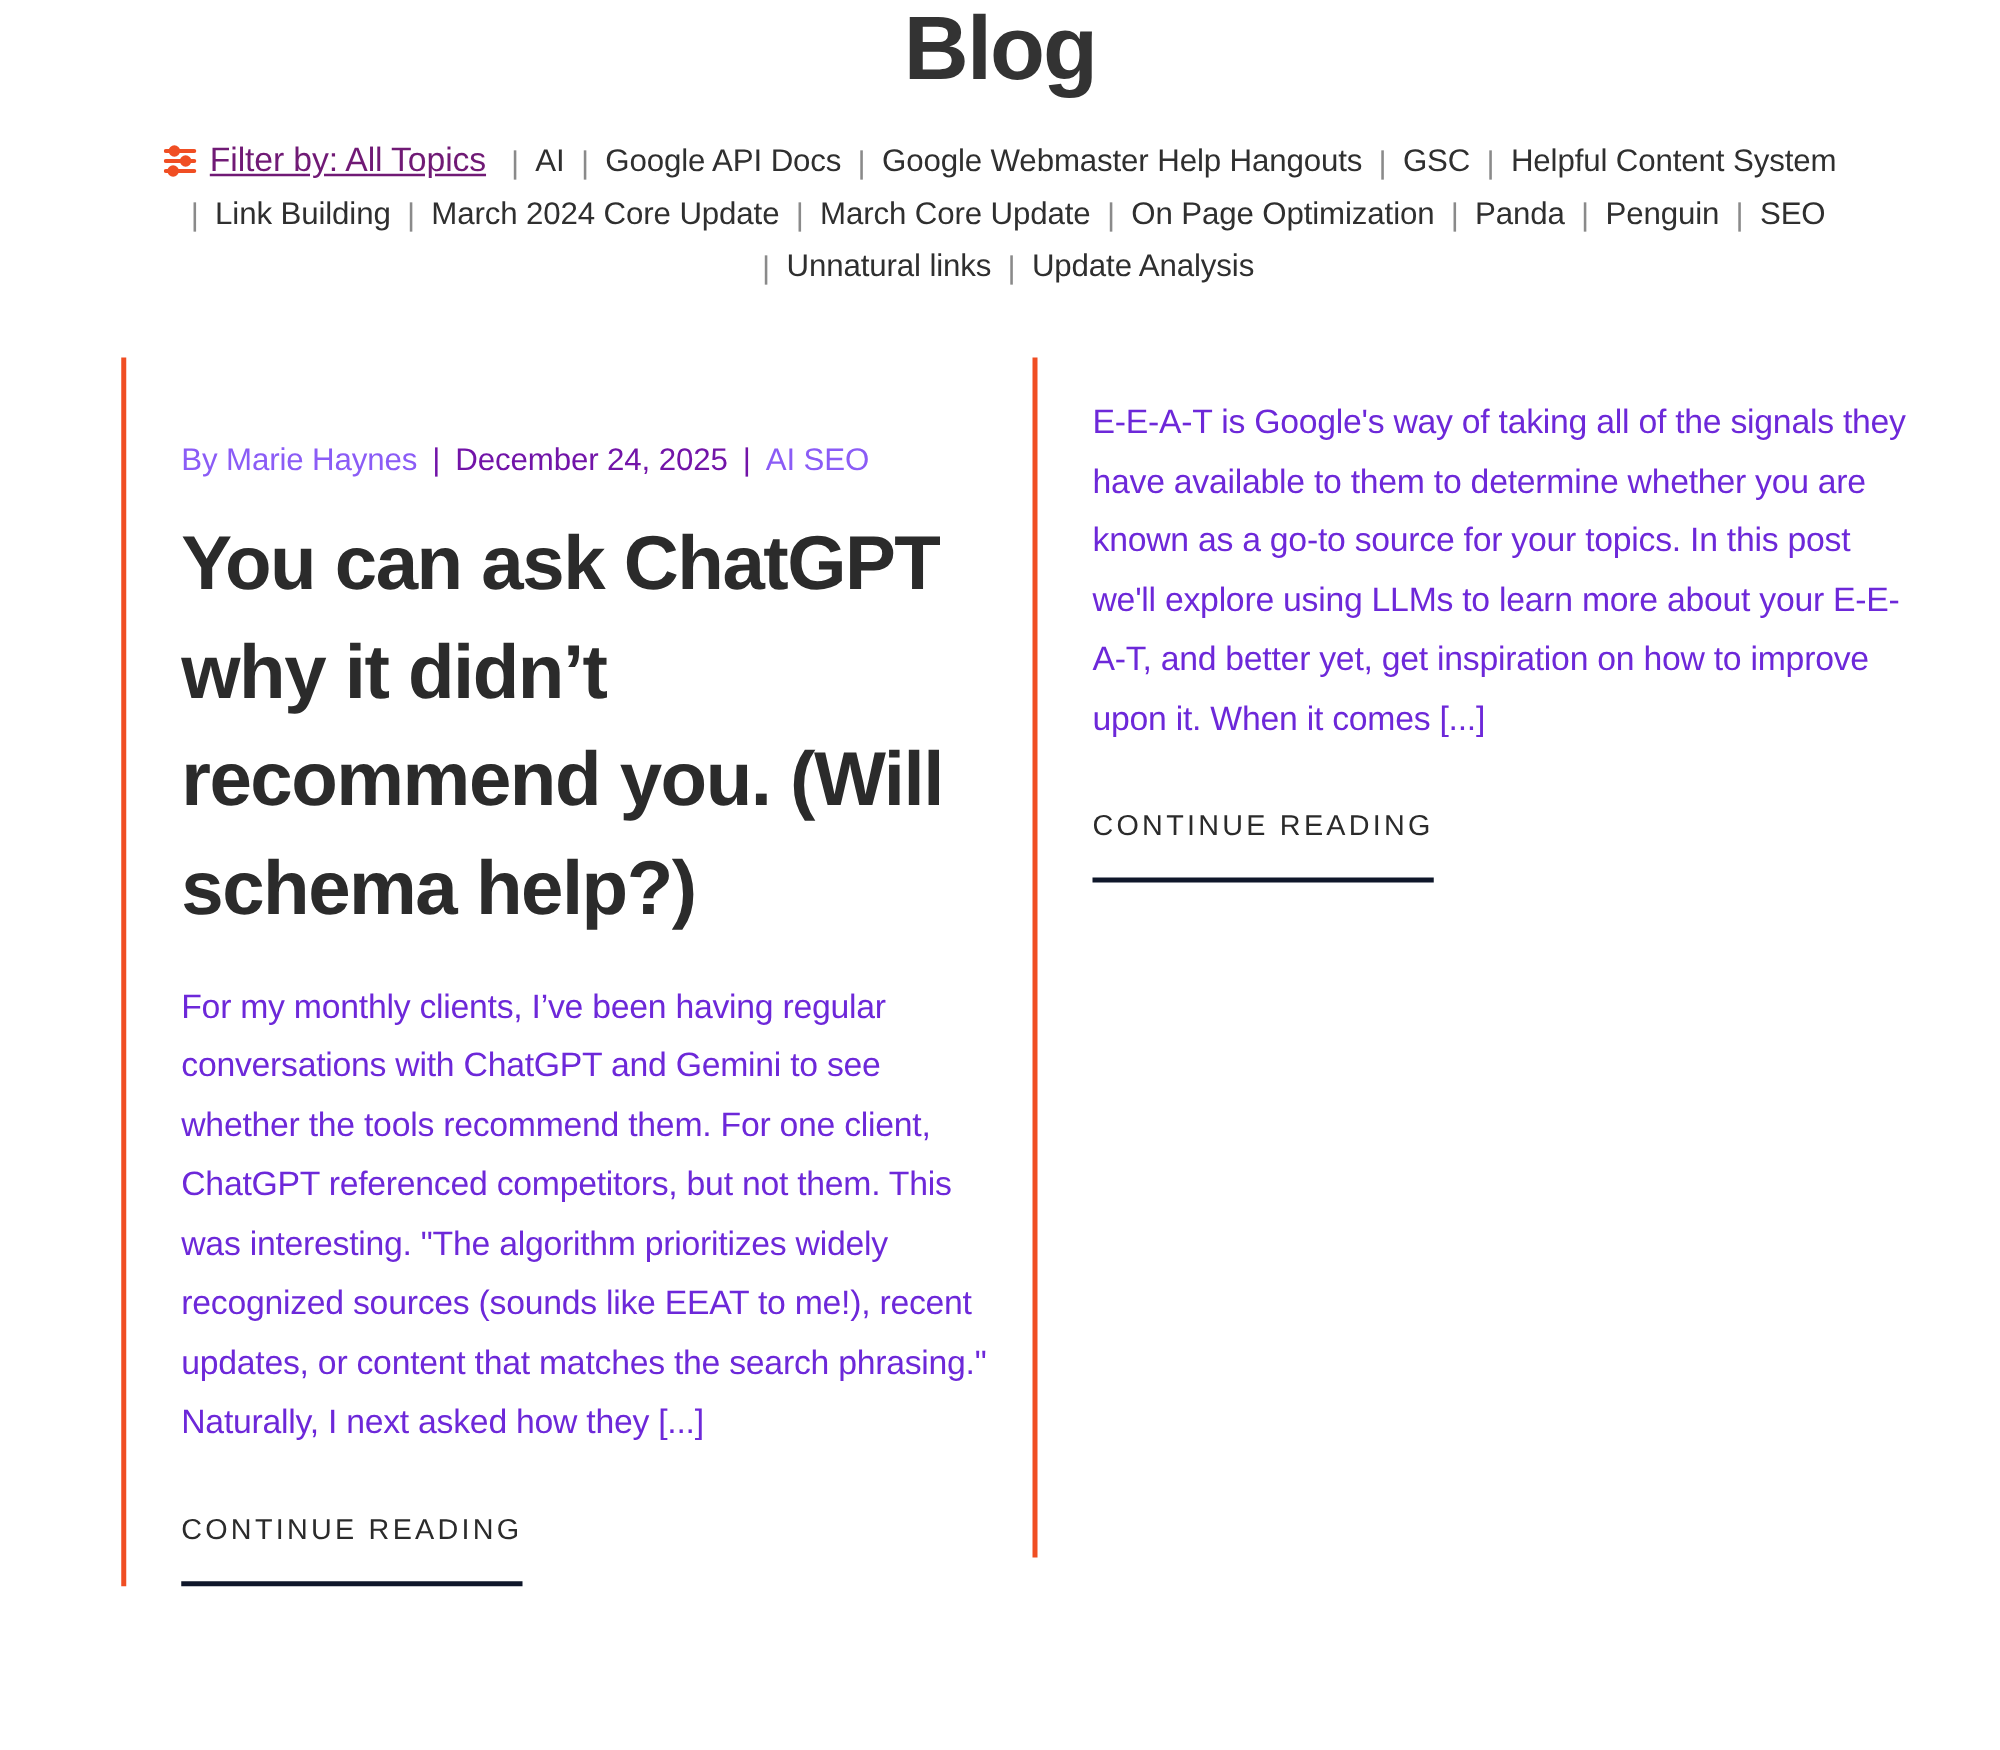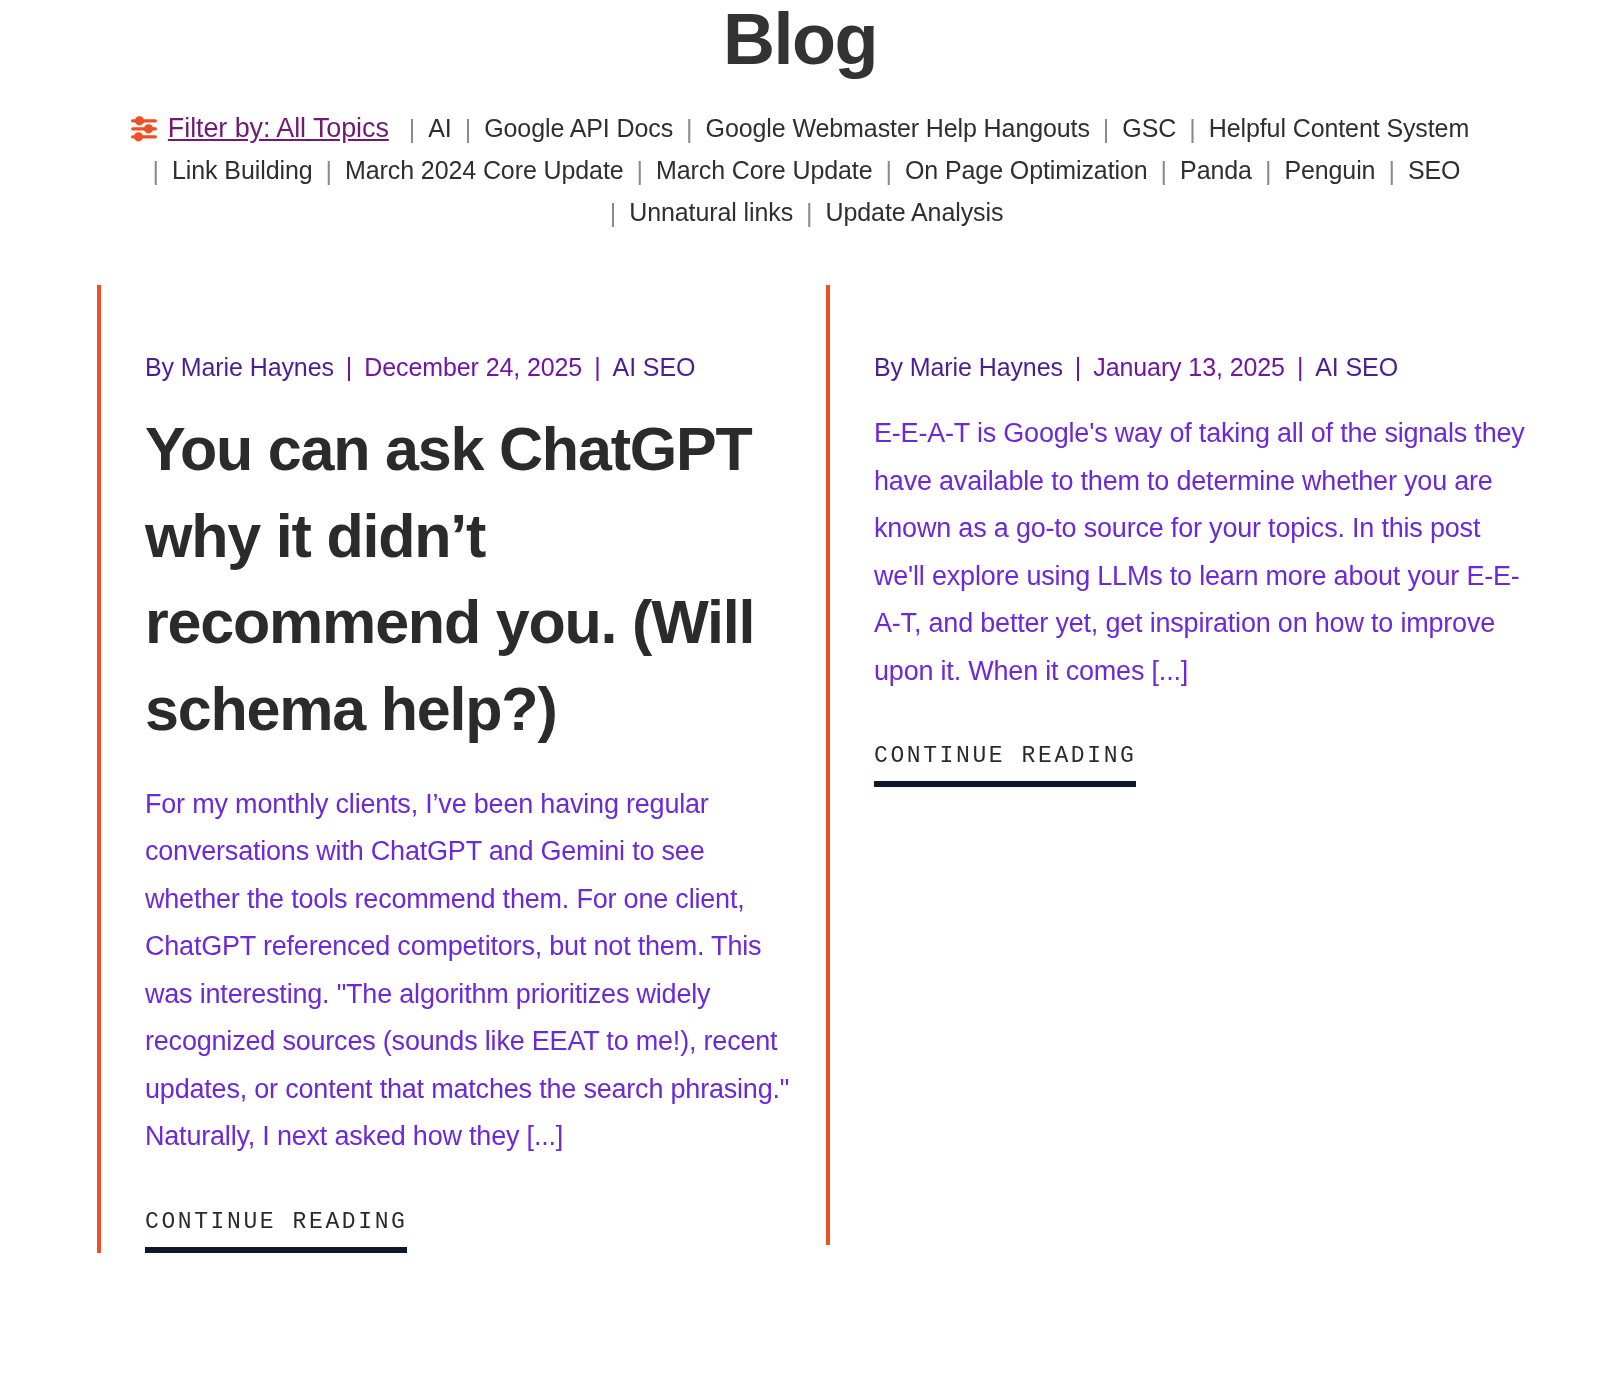--- a/index.html
+++ b/index.html
@@ -90,21 +90,21 @@
     padding-top: 68px;
     letter-spacing: -0.1px;
     white-space: nowrap;
   }
   .post-meta .meta-sep {
     color: #7214a8;
     padding: 0 12px;
     font-weight: 300;
   }
   .post-meta a {
-    color: #4c1d95;
+    color: #8b5cf6;
     text-decoration: none;
     margin-top: 37px;
   }
 
   .post-title {
     margin: 24px 0 0 0;
     font-family: "Liberation Sans", sans-serif;
     font-size: 61px;
     line-height: 1.42;
     font-weight: 700;
@@ -122,24 +122,23 @@
     max-width: 660px;
   }
 
   .continue-wrap { margin-top: 48px; }
   .continue-link {
     display: inline-block;
     font-size: 23px;
     letter-spacing: 2.6px;
     color: #2b2b2b;
     text-decoration: none;
-    border-bottom: 6px solid #0f172a;
-    padding-bottom: 12px;
+    border-bottom: 4px solid #0f172a;
+    padding-bottom: 28px;
     text-transform: uppercase;
-    font-family: Liberation Mono, monospace;
   }
 </style>
 </head>
 <body>
 
 <h1 class="page-title">Blog</h1>
 
 <div class="filter-bar">
   <span class="frag">
     <span class="filter-icon-wrap">
@@ -164,22 +163,19 @@
     <h2 class="post-title">
       <a href="#">You can ask ChatGPT why it didn’t recommend you. (Will schema help?)</a>
     </h2>
     <p class="post-excerpt">For my monthly clients, I’ve been having regular conversations with ChatGPT and Gemini to see whether the tools recommend them. For one client, ChatGPT referenced competitors, but not them. This was interesting. "The algorithm prioritizes widely recognized sources (sounds like EEAT to me!), recent updates, or content that matches the search phrasing." Naturally, I next asked how they [...]</p>
     <div class="continue-wrap">
       <a class="continue-link" href="#">CONTINUE READING</a>
     </div>
   </article>
 
   <article class="post-card second">
-    <div class="post-meta">
-      <a href="#">By Marie Haynes</a><span class="meta-sep">|</span><span>January 13, 2025</span><span class="meta-sep">|</span><a href="#">AI SEO</a>
-    </div>
     <p class="post-excerpt">E-E-A-T is Google's way of taking all of the signals they have available to them to determine whether you are known as a go-to source for your topics. In this post we'll explore using LLMs to learn more about your E-E-A-T, and better yet, get inspiration on how to improve upon it. When it comes [...]</p>
     <div class="continue-wrap">
       <a class="continue-link" href="#">CONTINUE READING</a>
     </div>
   </article>
 
 </div>
 
 </body></html>

